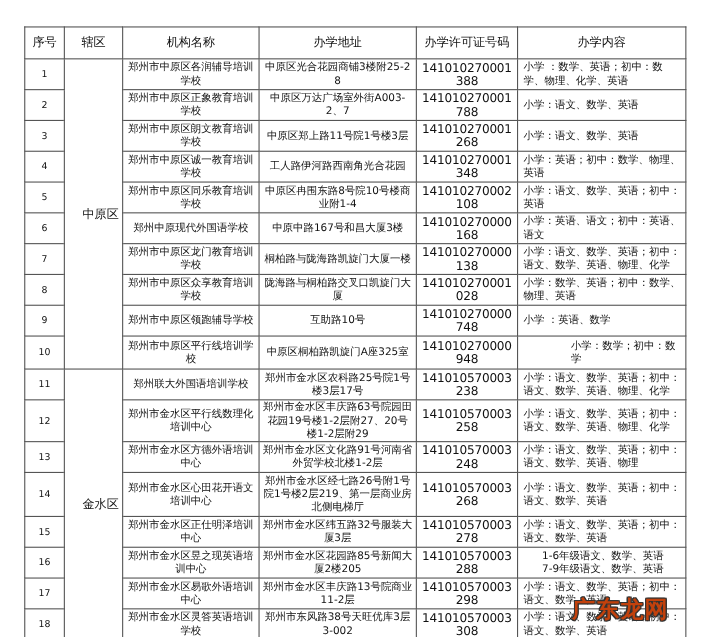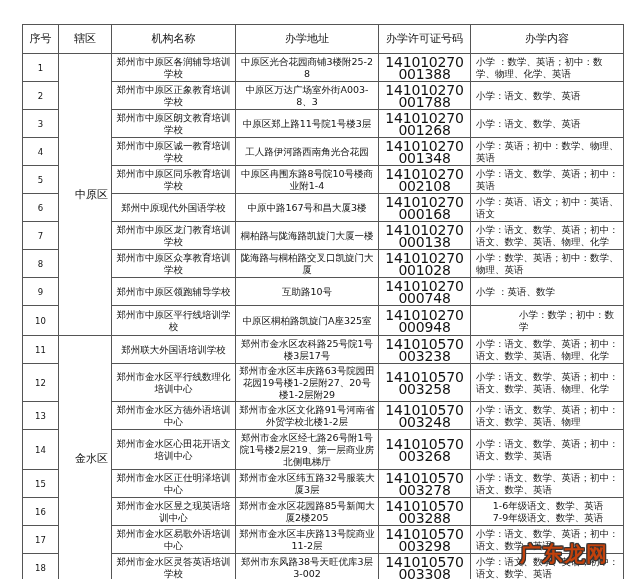--- a/index.html
+++ b/index.html
@@ -5,21 +5,21 @@
   html, body { margin:0; padding:0; background:#ffffff; }
   body { width:641px; height:579px; position:relative; overflow:hidden;
          font-family:"DejaVu Sans", sans-serif; color:#111; }
   table.grid { position:absolute; left:22px; top:8px; border-collapse:collapse;
                table-layout:fixed; width:601px; }
   table.grid td, table.grid th { border:1px solid #555; padding:0 3px; font-size:9.5px;
                line-height:12px; text-align:center; vertical-align:middle; font-weight:normal;
                overflow:hidden; word-break:break-all; }
   table.grid th { font-size:11px; height:28px; }
   table.grid td.content { text-align:left; padding-left:5px; }
-  table.grid td.lic { font-size:14px; letter-spacing:-0.2px; }
+  table.grid td.lic { font-size:11px; letter-spacing:-0.2px; }
   table.grid td.seq { font-size:8.5px; }
   table.grid td.district { font-size:11px;text-align:right; }
   .outer { border:1px solid #222 !important;margin-top:16px; }
   .watermark { position:absolute; left:520px; top:540px; font-size:21px; font-weight:bold;
                color:#c2410c; letter-spacing:1px;
                text-shadow: -1px -1px 0 #333, 1px -1px 0 #333, -1px 1px 0 #333, 1px 1px 0 #333,
                             0 -1px 0 #333, 0 1px 0 #333, -1px 0 0 #333, 1px 0 0 #333;
                font-family:"DejaVu Sans", sans-serif; }
 </style>
 </head>
@@ -49,21 +49,21 @@
         <td class="seq">1</td>
         <td class="district" rowspan="10">中原区</td>
         <td>郑州市中原区各润辅导培训学校</td>
         <td>中原区光合花园商铺3楼附25-28</td>
         <td class="lic">141010270001388</td>
         <td class="content" style="white-space: pre-line;">小学 ：数学、英语；初中：数学、物理、化学、英语</td>
       </tr>
       <tr style="height: 28px;">
         <td class="seq">2</td>
         <td>郑州市中原区正象教育培训学校</td>
-        <td>中原区万达广场室外街A003-8、3</td>
+        <td>中原区万达广场室外街A003-2、7</td>
         <td class="lic">141010270001788</td>
         <td class="content" style="white-space: pre-line;">小学：语文、数学、英语</td>
       </tr>
       <tr style="height: 28px;">
         <td class="seq">3</td>
         <td>郑州市中原区朗文教育培训学校</td>
         <td>中原区郑上路11号院1号楼3层</td>
         <td class="lic">141010270001268</td>
         <td class="content" style="white-space: pre-line;">小学：语文、数学、英语</td>
       </tr>

